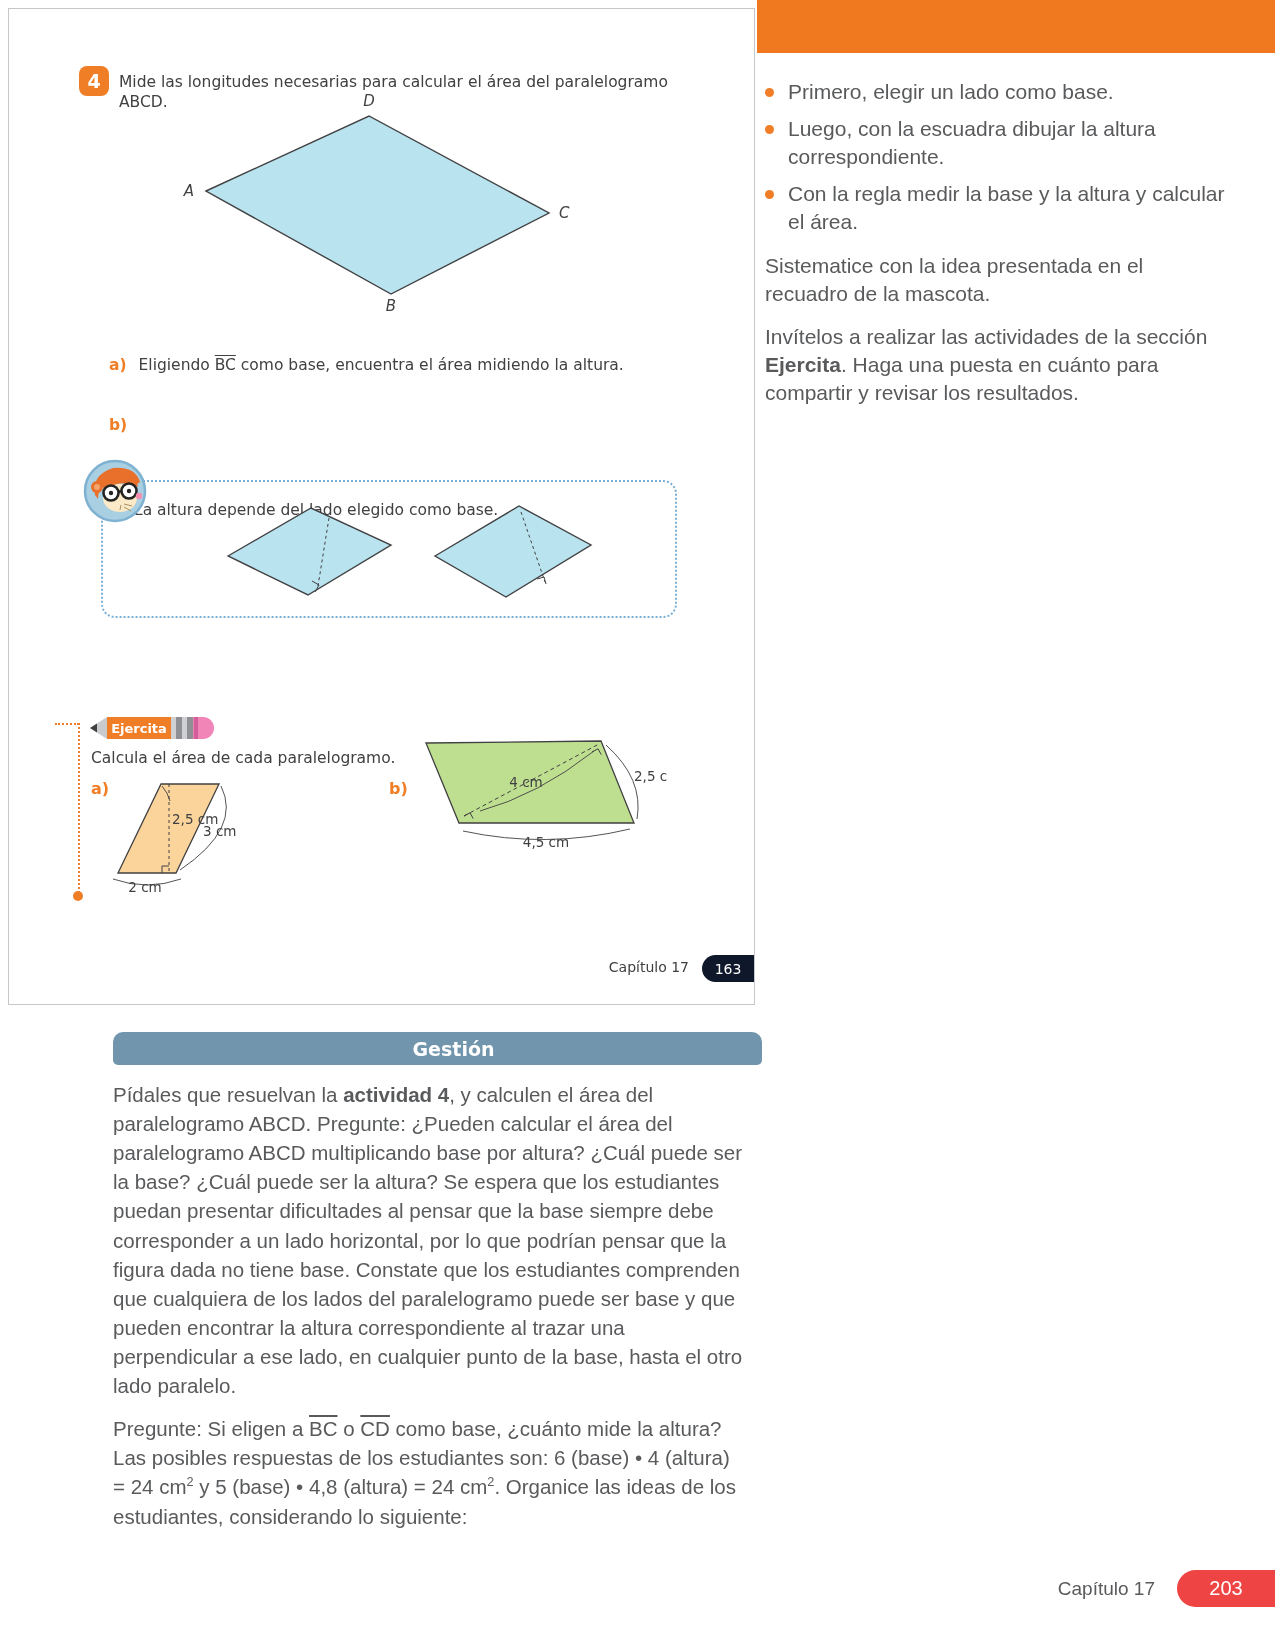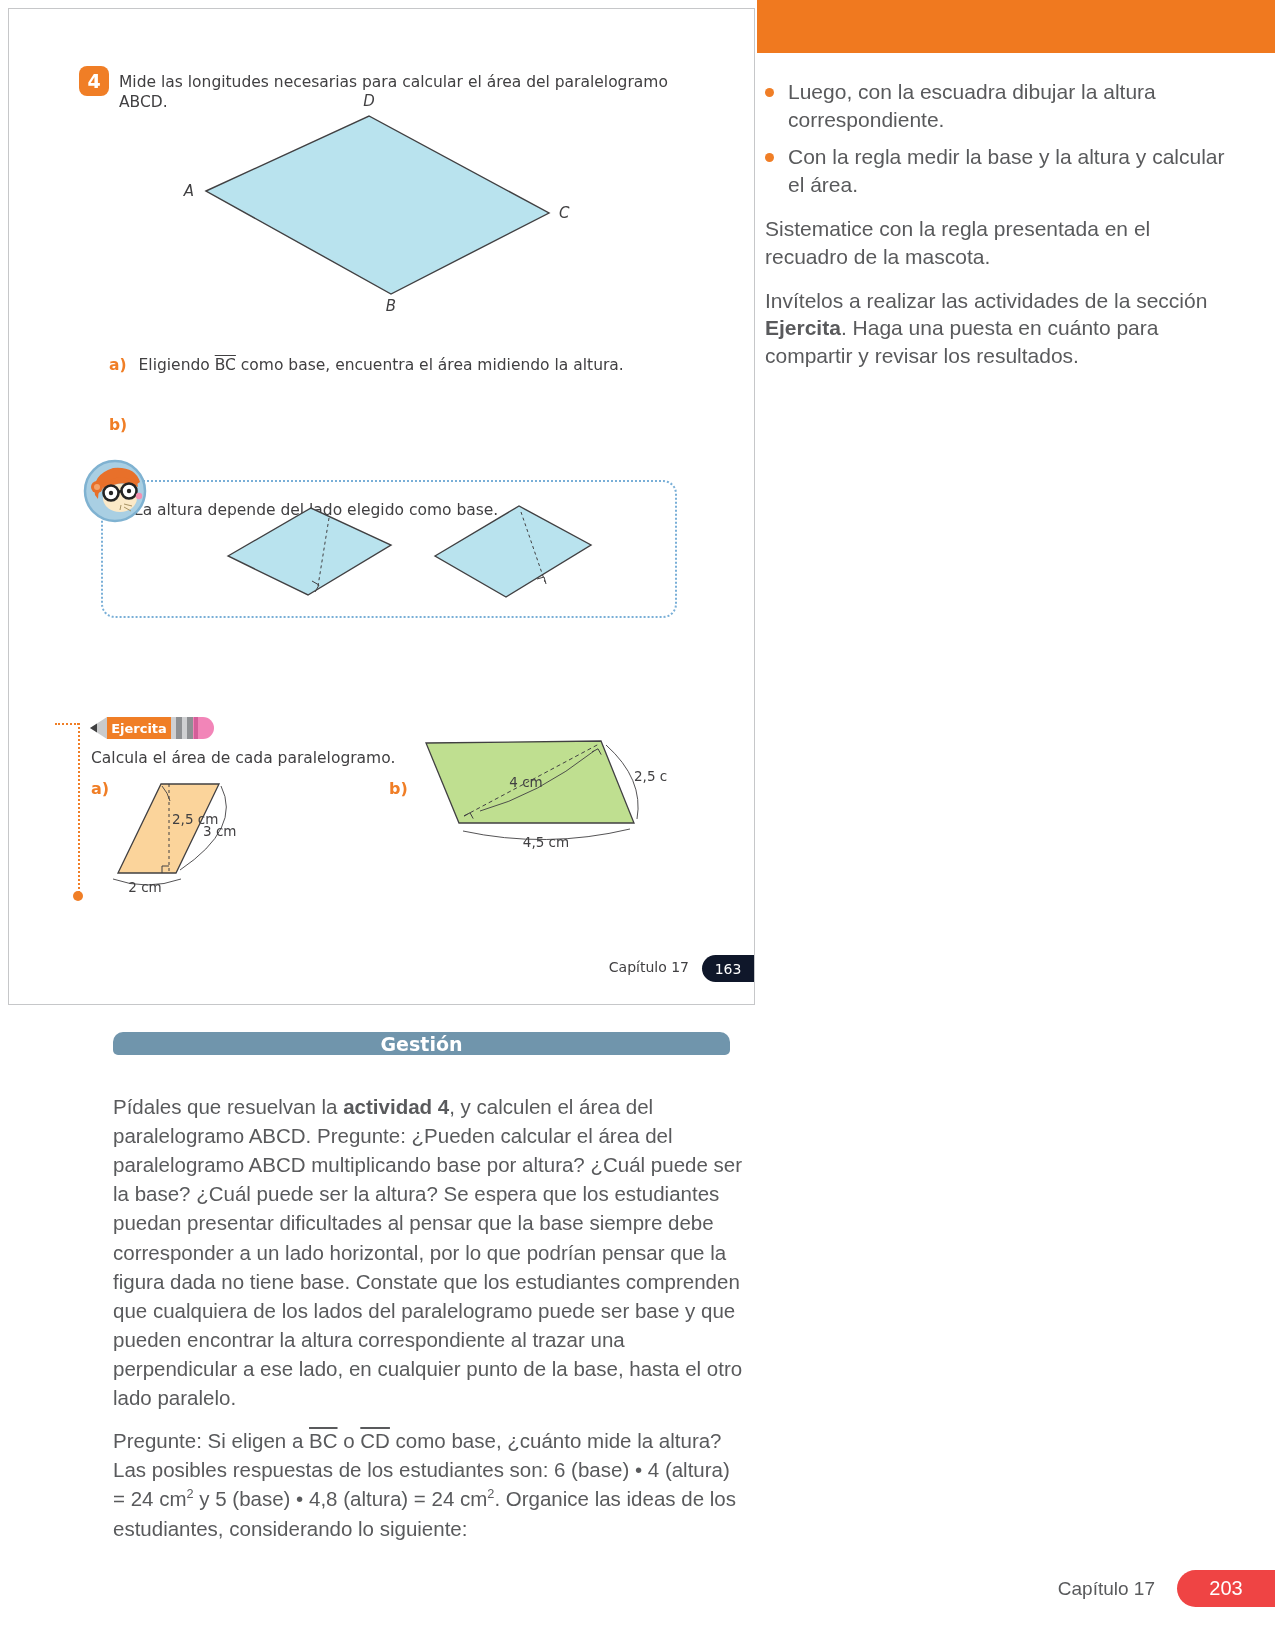--- a/index.html
+++ b/index.html
@@ -38,26 +38,26 @@
   
   .topbar{position:absolute;left:757px;top:0;width:518px;height:53px;background:#f0791f;}
   .notes{position:absolute;left:765px;top:78px;width:462px;font-family:"Liberation Sans",sans-serif;
          font-size:21px;color:#595a5c;line-height:1.33;}
   .bullets{list-style:none;margin:0;padding:0;}
   .bullets li{display:flex;gap:14px;margin-bottom:9px;}
   .bdot{flex:0 0 auto;width:9px;height:9px;border-radius:50%;background:#f07e26;margin-top:10px;}
   .note-p{margin:16px 0 0 0;}
 
   
-  .gestion-bar{position:absolute;left:113px;top:1032px;width:617px;height:23px;background:#7095ac;
+  .gestion-bar{position:absolute;left:113px;top:1032px;width:617px;height:33px;background:#7095ac;
                border-radius:10px 10px 5px 5px;color:#fff;display:flex;align-items:center;justify-content:center;
-               font:700 19px "DejaVu Sans",sans-serif;}
+               font:700 19px "DejaVu Sans",sans-serif;padding-left:32px;}
   .gestion-text{position:absolute;left:113px;top:1080px;width:632px;font-family:"Liberation Sans",sans-serif;
                 font-size:20.5px;color:#595a5c;line-height:1.42;}
-  .gestion-text p{margin:12px 0 14px 0;}
+  .gestion-text p{margin:0 0 14px 0;}
 
   
   .pf-chapter{position:absolute;left:1000px;top:1578px;width:155px;text-align:right;
               font:19px "Liberation Sans",sans-serif;color:#595a5c;}
   .pf-badge{position:absolute;left:1177px;top:1570px;width:98px;height:37px;background:#ef4444;
             border-radius:19px 0 0 19px;color:#fff;font:20px "Liberation Sans",sans-serif;
             display:flex;align-items:center;justify-content:center;}
 
   
   .seg-b{font-weight:700;}
@@ -167,28 +167,32 @@
     </svg>
 
     <div class="card-footer-chapter sfont">Capítulo 17</div>
     <div class="card-footer-badge">163</div>
   </div>
 
   <div class="notes">
     <ul class="bullets">
       <li>
         <span class="bdot"></span>
+        <span>Primero, elegir un lado como base.</span>
+      </li>
+      <li>
+        <span class="bdot"></span>
         <span>Luego, con la escuadra dibujar la altura correspondiente.</span>
       </li>
       <li>
         <span class="bdot"></span>
         <span>Con la regla medir la base y la altura y calcular el área.</span>
       </li>
     </ul>
-    <p class="note-p">Sistematice con la regla presentada en el recuadro de la mascota.</p>
+    <p class="note-p">Sistematice con la idea presentada en el recuadro de la mascota.</p>
     <p class="note-p"><span>Invítelos a realizar las actividades de la sección </span><span class="seg-b">Ejercita</span><span>. Haga una puesta en cuánto para compartir y revisar los resultados.</span></p>
   </div>
 
   <div class="gestion-bar">
     <span>Gestión</span>
   </div>
   <div class="gestion-text">
     <p><span>Pídales que resuelvan la </span><span class="seg-b">actividad 4</span><span>, y calculen el área del paralelogramo </span><span class="seg-i">ABCD</span><span>. Pregunte: </span><span class="seg-i">¿Pueden calcular el área del paralelogramo ABCD multiplicando base por altura? ¿Cuál puede ser la base? ¿Cuál puede ser la altura?</span><span> Se espera que los estudiantes puedan presentar dificultades al pensar que la base siempre debe corresponder a un lado horizontal, por lo que podrían pensar que la figura dada no tiene base. Constate que los estudiantes comprenden que cualquiera de los lados del paralelogramo puede ser base y que pueden encontrar la altura correspondiente al trazar una perpendicular a ese lado, en cualquier punto de la base, hasta el otro lado paralelo.</span></p>
     <p><span>Pregunte: </span><span class="seg-i">Si eligen a </span><span class="seg-i seg-ol">BC</span><span class="seg-i"> o </span><span class="seg-i seg-ol">CD</span><span class="seg-i"> como base, ¿cuánto mide la altura?</span><span> Las posibles respuestas de los estudiantes son: 6 (base) • 4 (altura) = 24 cm</span><span class="seg-sup">2</span><span> y 5 (base) • 4,8 (altura) = 24 cm</span><span class="seg-sup">2</span><span>. Organice las ideas de los estudiantes, considerando lo siguiente:</span></p>
   </div>

